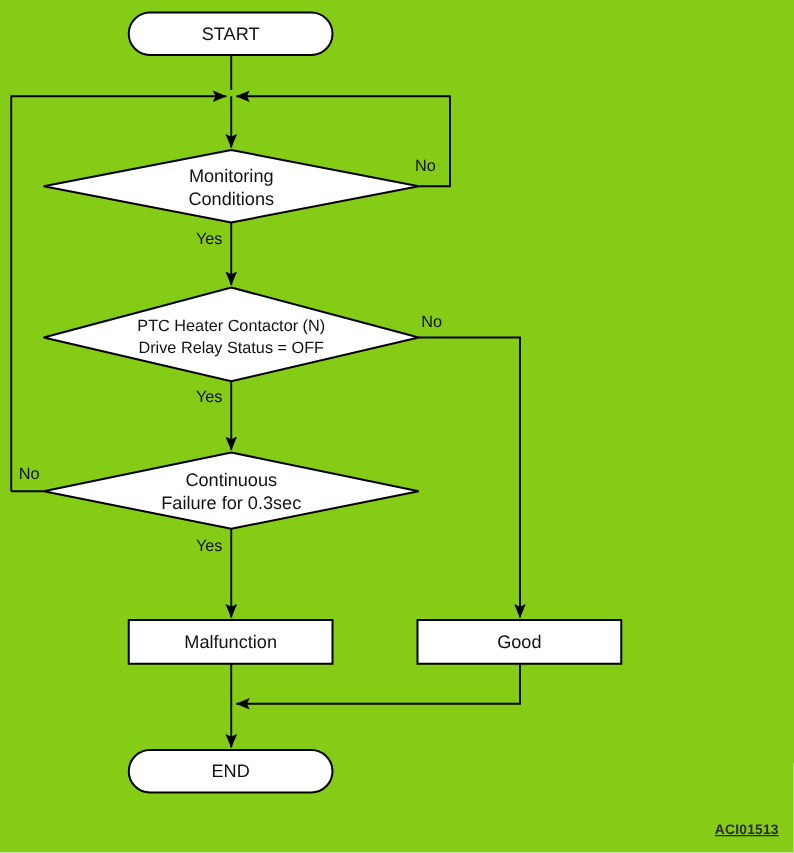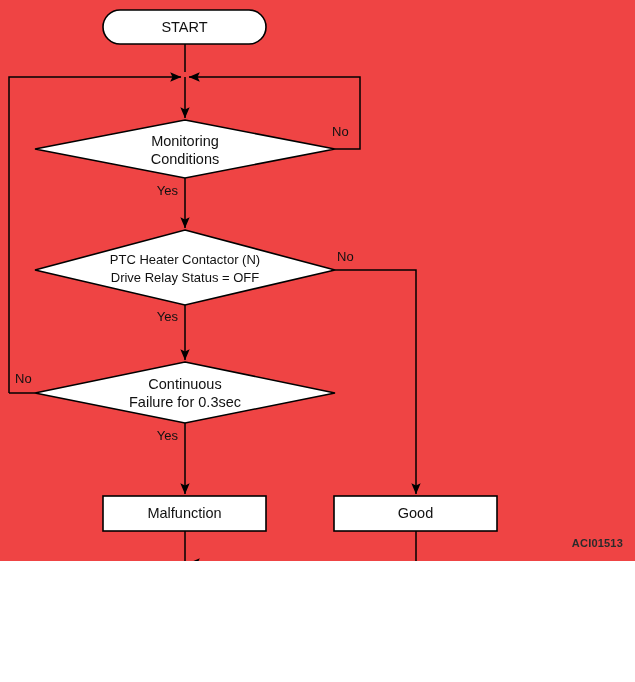--- a/index.html
+++ b/index.html
@@ -6,22 +6,22 @@
     margin: 0;
     padding: 0;
     background: #ffffff;
   }
   body {
     font-family: "Liberation Sans", sans-serif;
   }
   #flowchart-page {
     position: relative;
     width: 635px;
-    height: 561px;
-    background: #ef4444;
+    height: 682px;
+    background: #84cc16;
     overflow: hidden;
   }
   #flow-svg {
     position: absolute;
     left: 0;
     top: 0;
     width: 635px;
     height: 682px;
   }
   .node-text {
@@ -56,20 +56,21 @@
   }
   .code-label {
     position: absolute;
     right: 12px;
     bottom: 12px;
     font-family: "Liberation Sans", sans-serif;
     font-size: 11px;
     font-weight: bold;
     color: #2b2b2b;
     letter-spacing: 0.2px;
+    text-decoration: underline;
   }
 </style>
 </head>
 <body>
 
 <div id="flowchart-page">
 
   <svg id="flow-svg" viewBox="0 0 635 682">
     <defs>
       <marker id="arrowhead" markerWidth="9" markerHeight="9" refX="7.2" refY="3.1" orient="auto" markerUnits="strokeWidth">

